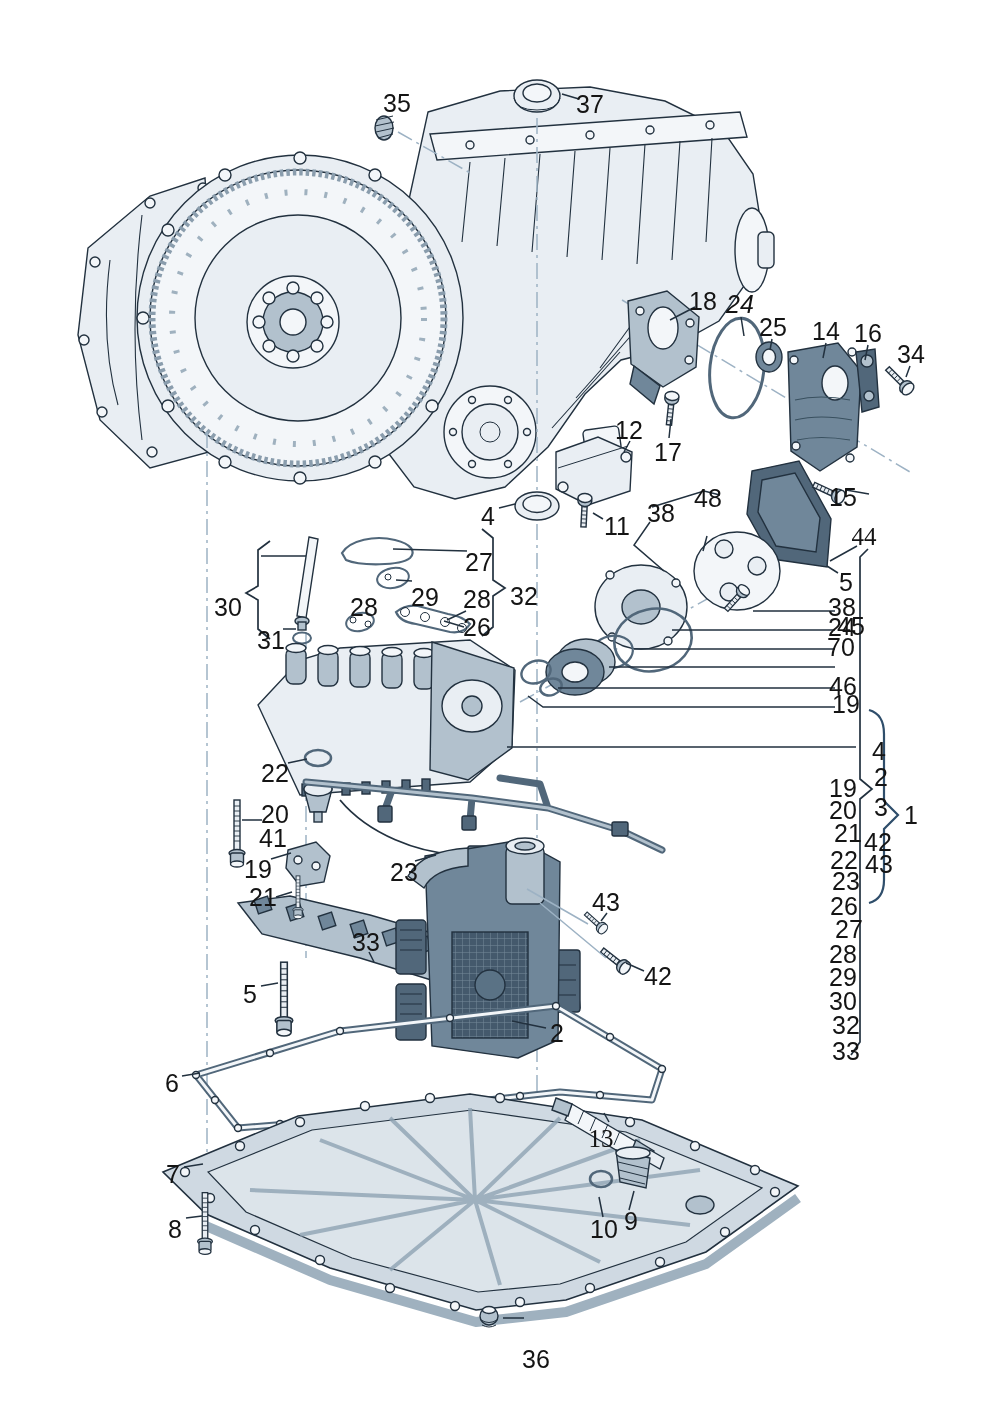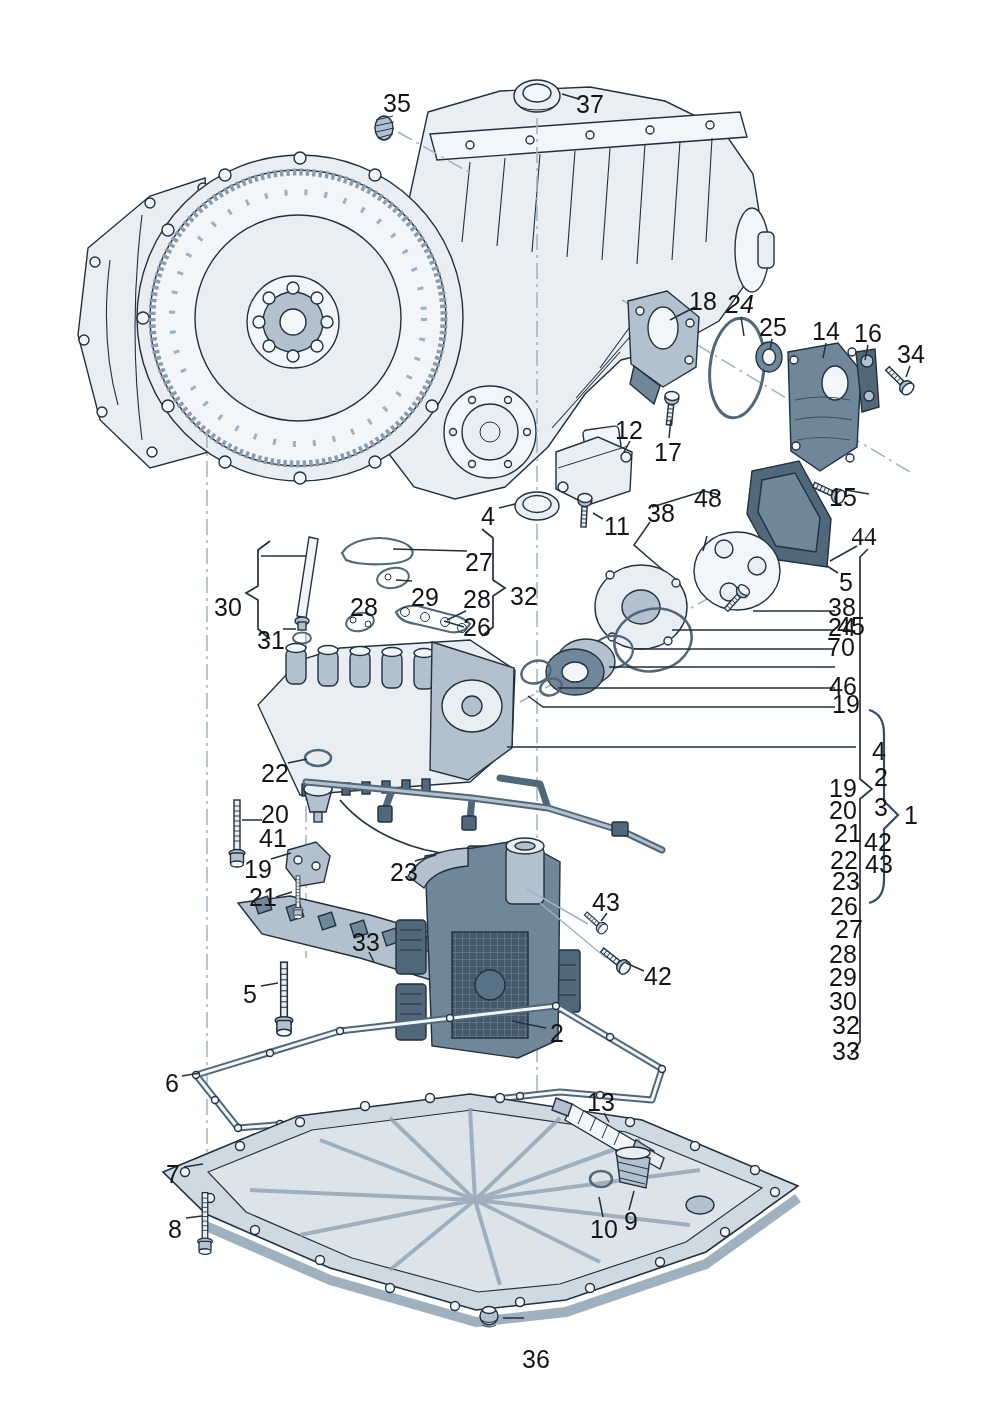--- a/index.html
+++ b/index.html
@@ -412,21 +412,21 @@
       <span class="callout" style="left: 263px; top: 897px;">21</span>
       <span class="callout" style="left: 404px; top: 872px;">23</span>
       <span class="callout" style="left: 366px; top: 942px;">33</span>
       <span class="callout" style="left: 250px; top: 994px;">5</span>
       <span class="callout" style="left: 606px; top: 902px;">43</span>
       <span class="callout" style="left: 658px; top: 976px;">42</span>
       <span class="callout" style="left: 557px; top: 1033px;">2</span>
       <span class="callout" style="left: 172px; top: 1083px;">6</span>
       <span class="callout" style="left: 173px; top: 1174px;">7</span>
       <span class="callout" style="left: 175px; top: 1229px;">8</span>
-      <span class="callout" style="left: 601px; top: 1102px;">13</span>
+      <span class="callout" style="left: 601px; top: 1138px; font-family: Liberation Serif, serif;">13</span>
       <span class="callout" style="left: 604px; top: 1229px;">10</span>
       <span class="callout" style="left: 631px; top: 1221px;">9</span>
       <span class="callout" style="left: 536px; top: 1331px; margin-top: 28px;">36</span>
       <span class="callout" style="left: 846px; top: 582px;">5</span>
       <span class="callout" style="left: 842px; top: 607px;">38</span>
       <span class="callout" style="left: 842px; top: 627px;">24</span>
       <span class="callout" style="left: 841px; top: 647px;">70</span>
       <span class="callout" style="left: 843px; top: 626px; margin-left: 8px;">45</span>
       <span class="callout" style="left: 843px; top: 686px;">46</span>
       <span class="callout" style="left: 846px; top: 704px;">19</span>

